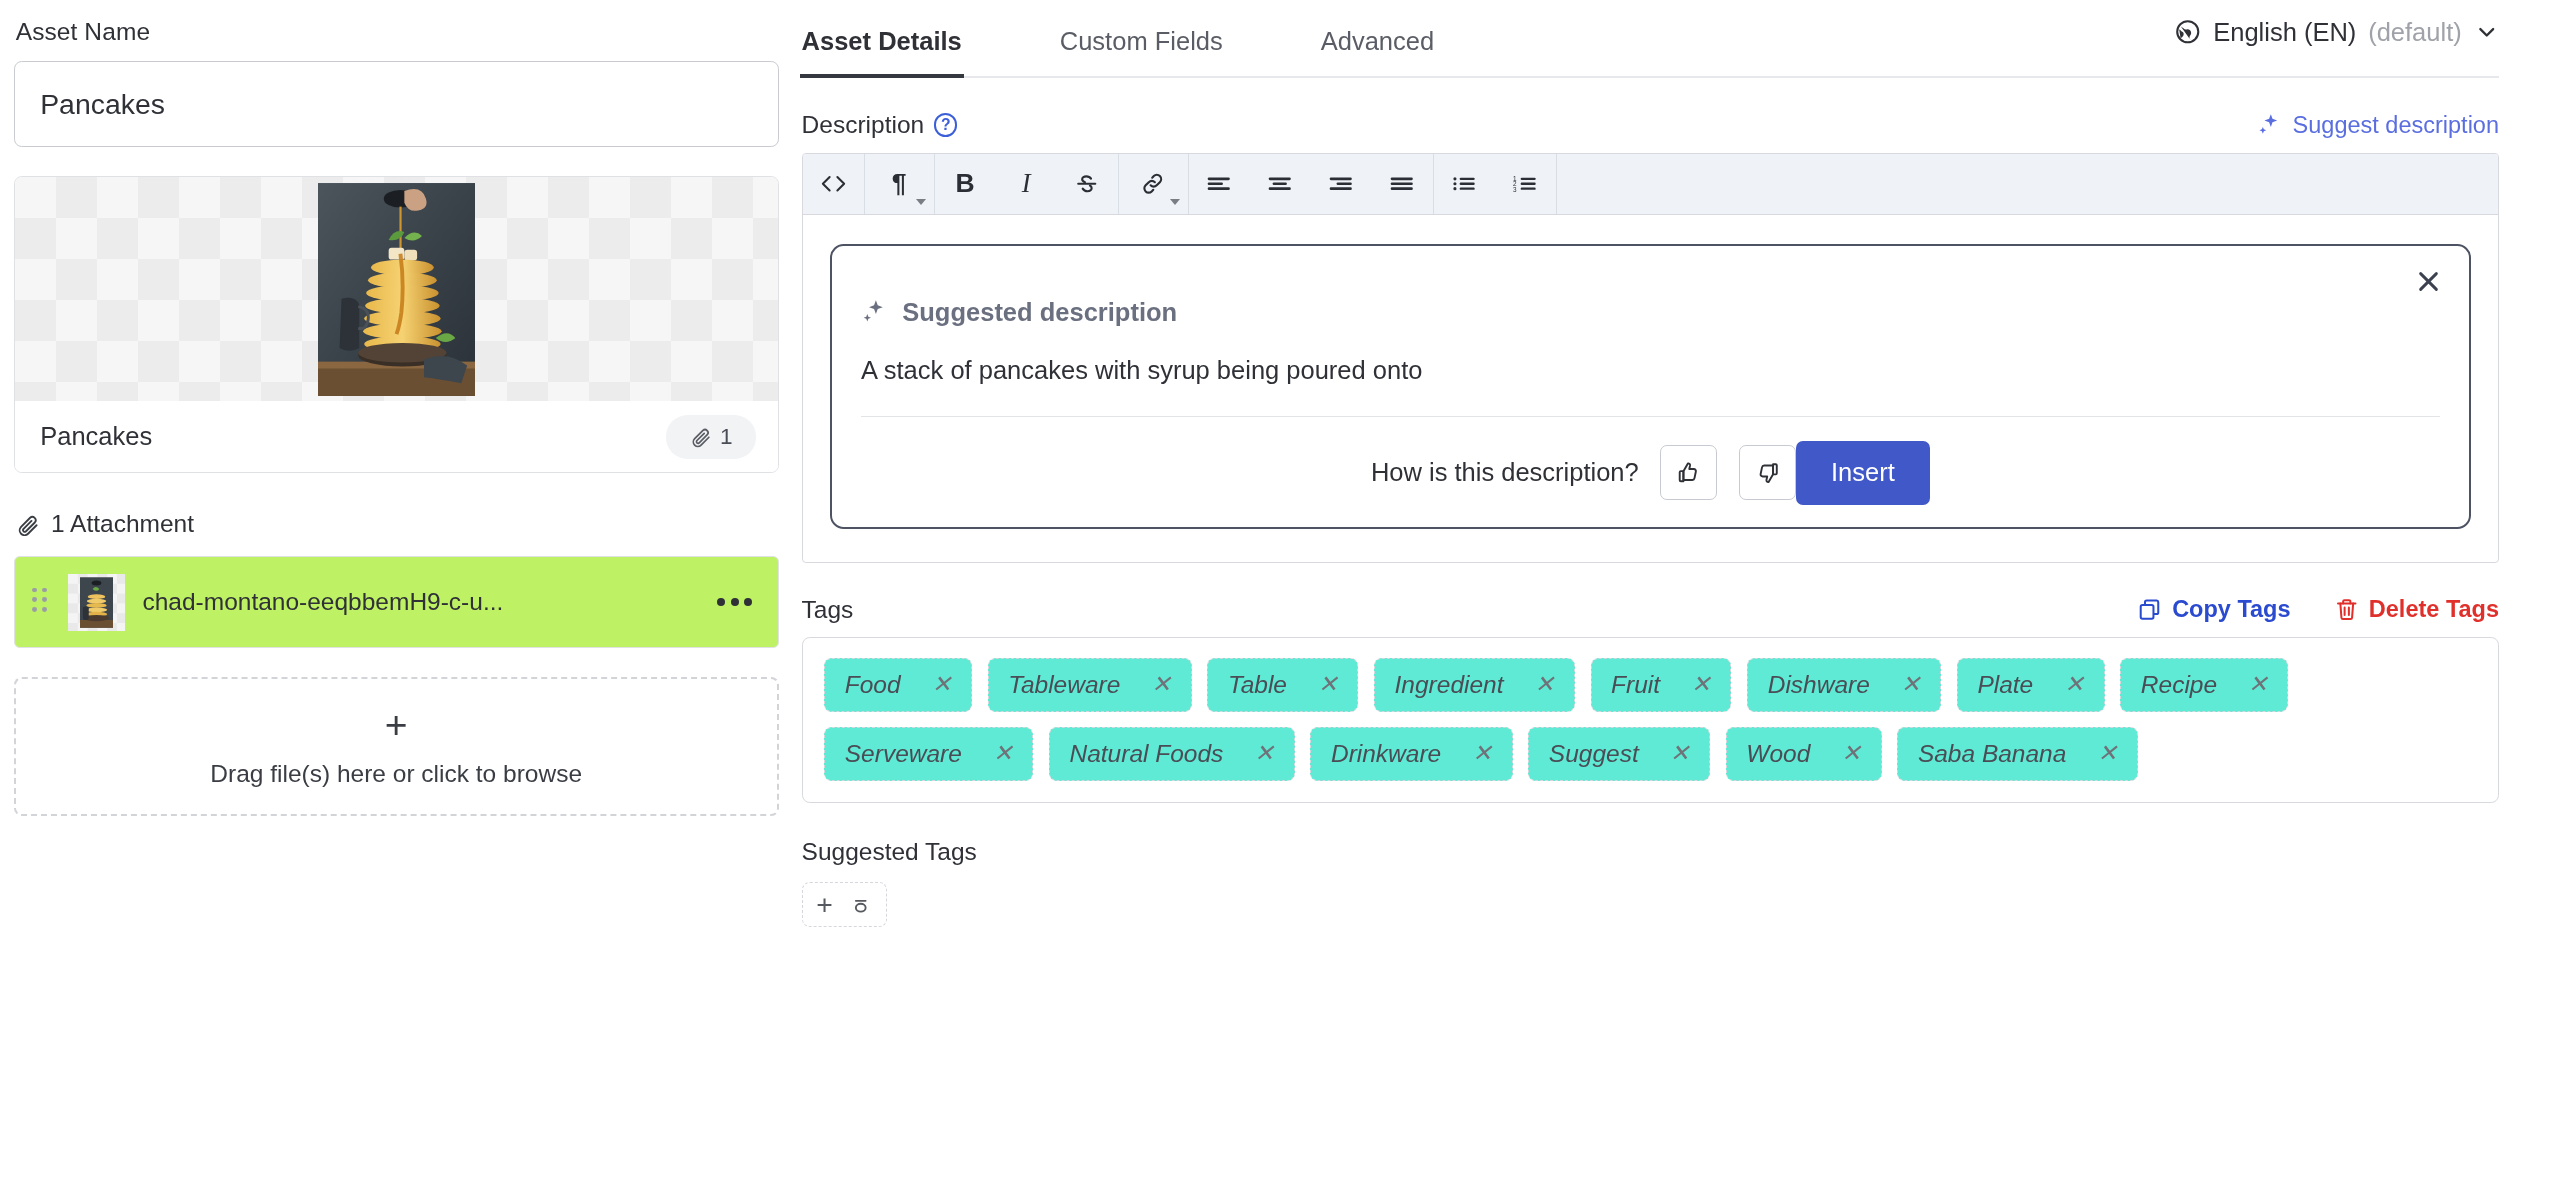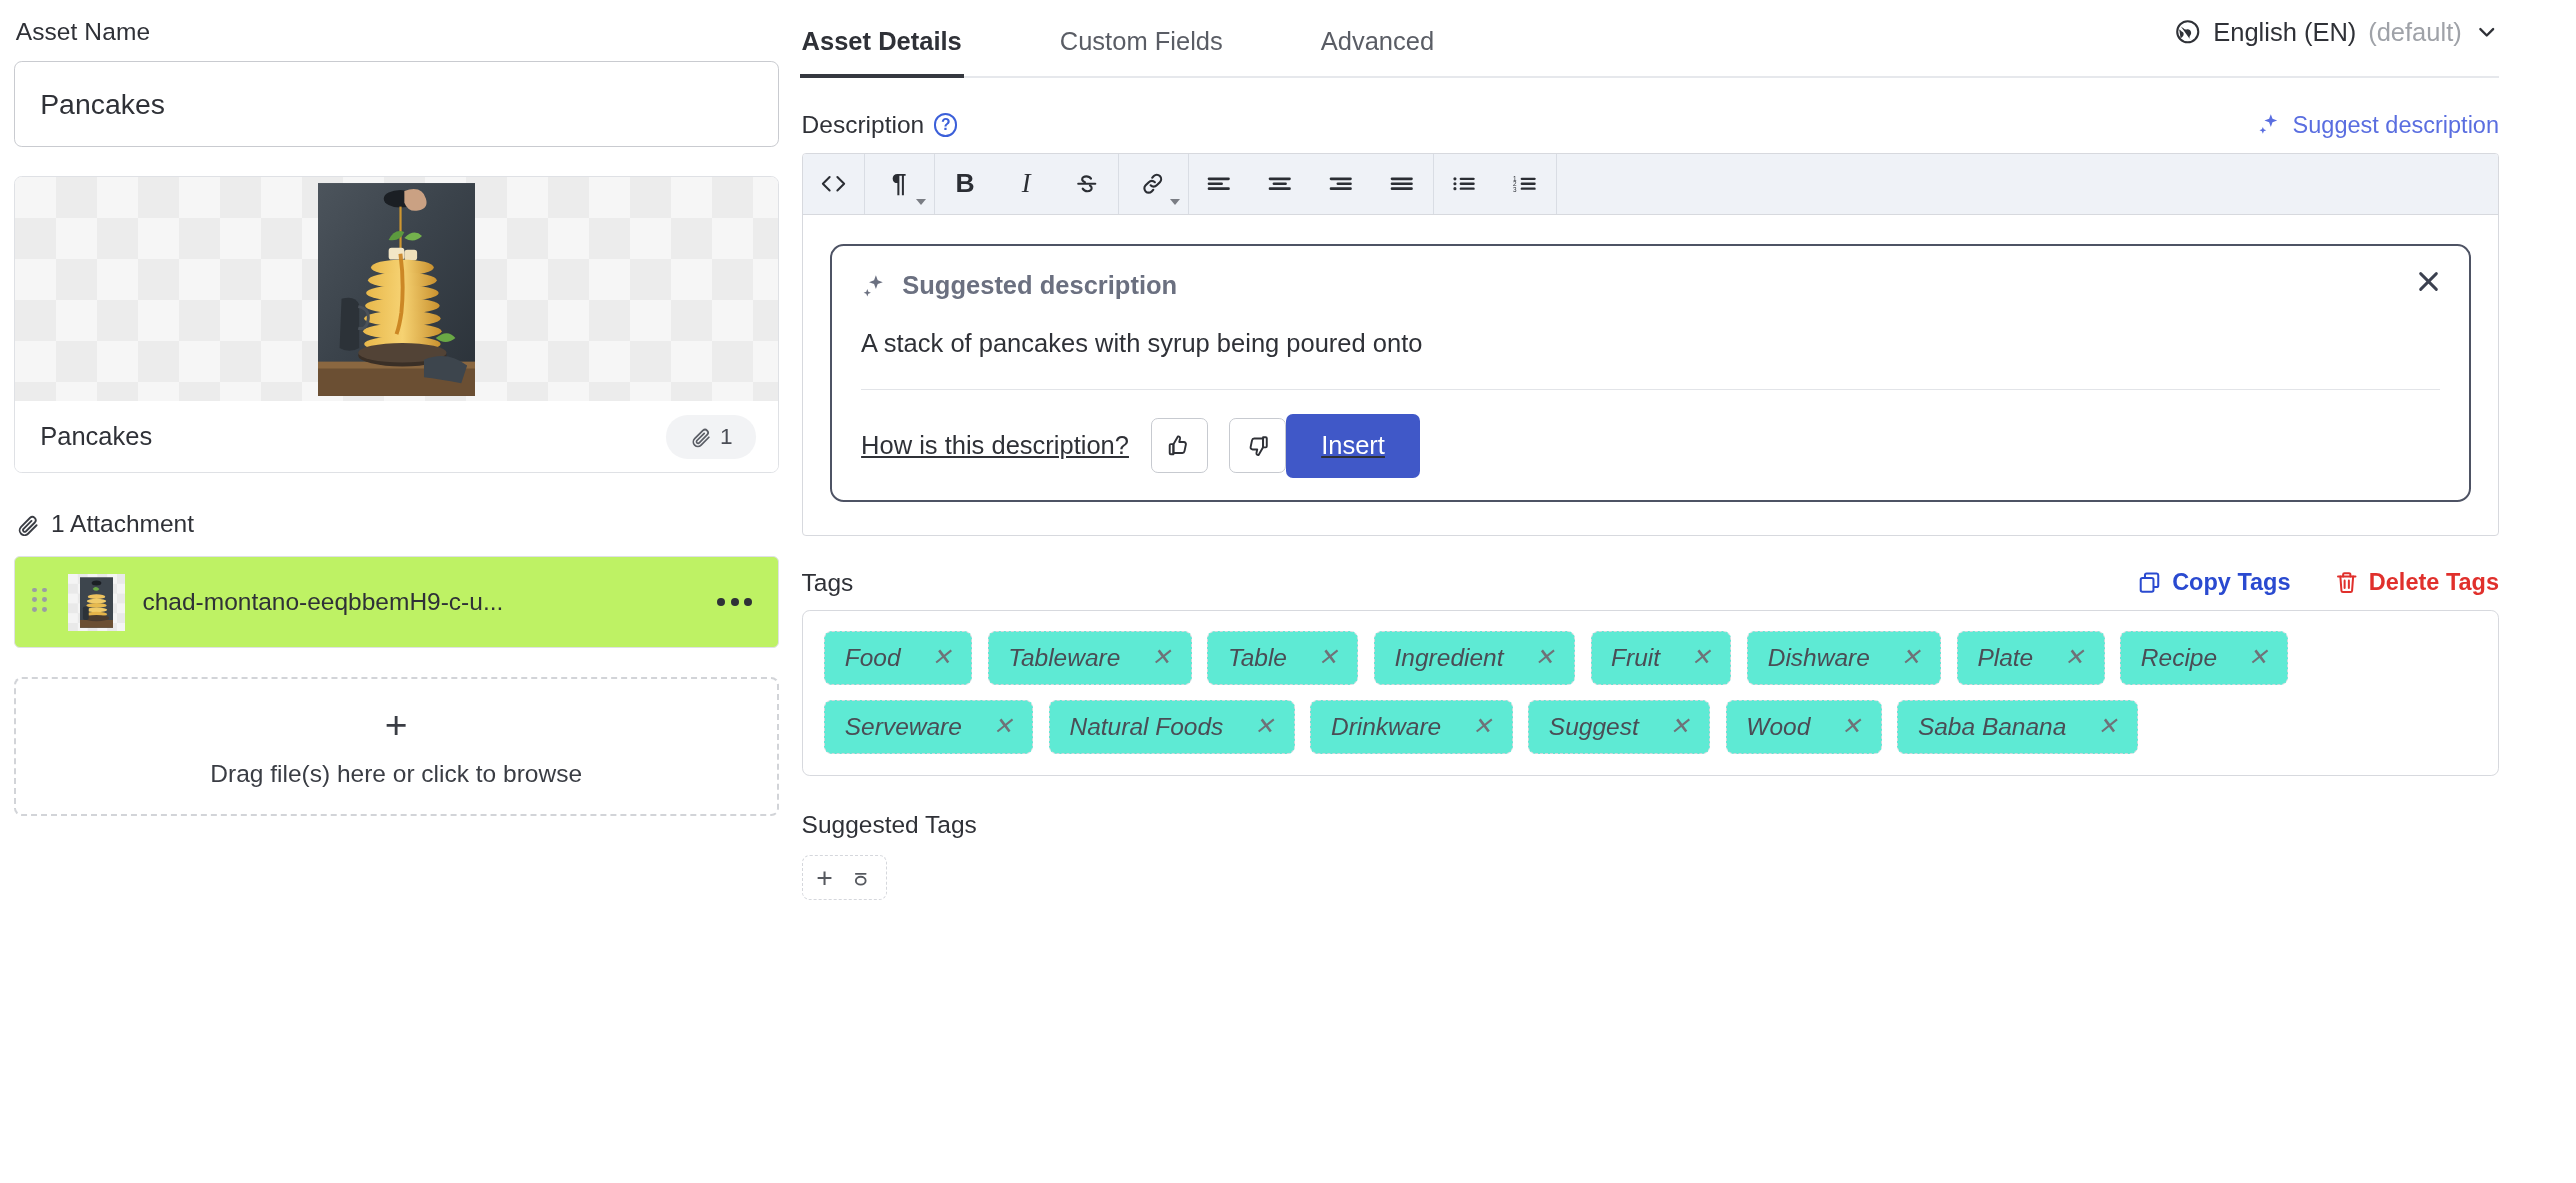--- a/index.html
+++ b/index.html
@@ -229,35 +229,34 @@
   .editor-body { padding: 29px 27.5px 33px 27.5px; min-height: 224px; }
 
   .suggest-card {
     border: 2px solid #4e5364;
     border-radius: 13.7px;
     padding: 25.5px 29px 21.6px 29px;
     position: relative;
     background: #fff;
   }
   .sc-head {
-    display: flex; align-items: flex-end; gap: 13.7px;
-    font-size: 25.5px; font-weight: 600; color: #6b7080;
+    display: flex; align-items: flex-start; gap: 13.7px;
+    font-size: 25.5px; font-weight: 600; color: #6b7080; margin-top: 27px;
   }
   .sc-close {
     position: absolute; right: 23.5px; top: 19.6px;
     width: 33px; height: 33px;
     cursor: pointer;
     display: flex; align-items: center; justify-content: center;
   }
   .sc-text { margin-top: 29px; font-size: 25.5px; color: #2f3137; }
   .sc-divider { margin-top: 31px; border-top: 1.5px solid #e2e4e8; }
   .sc-footer {
-    display: flex; align-items: center; justify-content: flex-start;
+    display: flex; align-items: center; justify-content: center;
     padding-top: 23.5px;
-    text-decoration: underline;
   }
   .sc-feedback { display: flex; align-items: center; gap: 21.6px; }
   .sc-q { font-size: 25.5px; color: #2f3137; }
   .icon-btn {
     width: 57px; height: 55px;
     border: 1.5px solid #c7cad0;
     border-radius: 6.9px;
     background: #fff;
     display: flex; align-items: center; justify-content: center;
     cursor: pointer;

